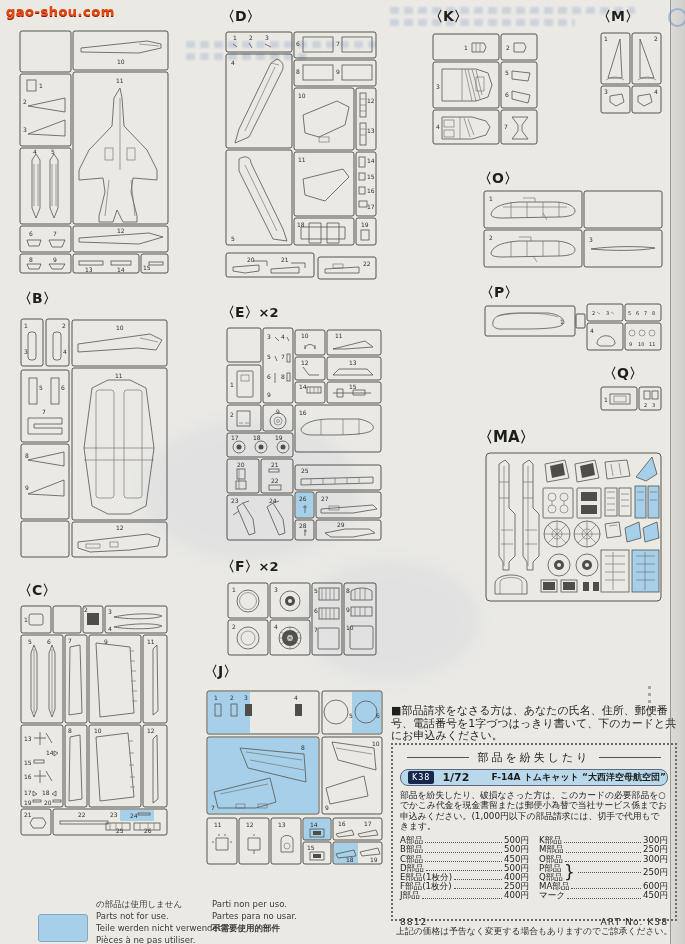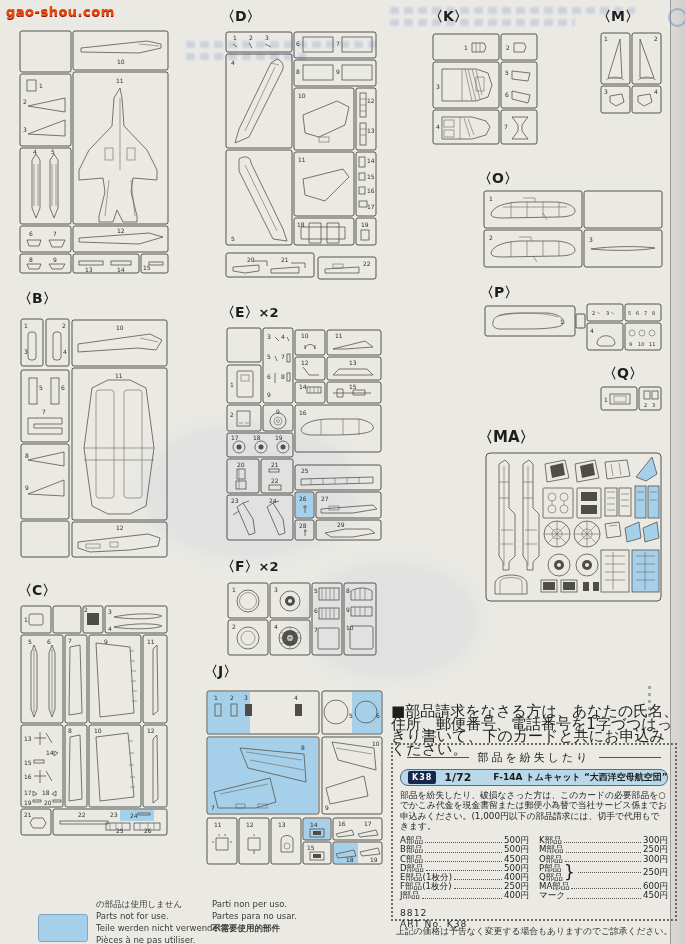--- a/index.html
+++ b/index.html
@@ -36,44 +36,44 @@
   .pn{font-family:"DejaVu Sans",sans-serif;font-size:6px;fill:#2f2f2b;}
   .pns{font-family:"DejaVu Sans",sans-serif;font-size:5px;fill:#2f2f2b;}
   
   .legend{position:absolute;left:0;top:894px;width:340px;font-size:8.5px;color:#3a3a36;}
   .lg-swatch{position:absolute;left:38px;top:20px;width:48px;height:26px;background:#a6d0ea;
              border:1px solid #7fa8c6;border-radius:3px;}
   .lg-col1{position:absolute;left:96px;top:4px;line-height:12px;}
   .lg-col2{position:absolute;left:212px;top:4px;line-height:12px;}
   .lg-bold{font-weight:bold;}
   
-  .intro{position:absolute;left:391px;top:705px;width:289px;font-size:15px;line-height:12.5px;color:#1e1e1b;}
+  .intro{position:absolute;left:391px;top:705px;width:289px;font-size:11px;line-height:12.5px;color:#1e1e1b;}
   .card{position:absolute;left:391px;top:743px;width:286px;height:178px;border:2px dotted #6b6a63;
         box-sizing:border-box;padding:3px 7px 2px 7px;}
   .card-title-row{display:flex;align-items:center;justify-content:center;gap:8px;margin-top:2px;}
   .rule{flex:0 0 62px;border-top:1.2px solid #55544e;}
   .card-title{font-size:11px;letter-spacing:3px;color:#22221f;}
   .badge{margin-top:4px;height:15px;border:1px solid #5a6a80;border-radius:8px;background:#b9d9eb;
          display:flex;align-items:center;padding:0 7px;gap:8px;}
-  .badge-code{background:#17264d;color:#fff;font-weight:bold;font-size:8px;border-radius:2px;
+  .badge-code{background:#17264d;color:#fff;font-weight:normal;font-size:8px;border-radius:2px;
               padding:2px 4px;letter-spacing:1px;}
   .badge-scale{font-size:11px;color:#1c1c1a;font-weight:bold;}
   .badge-name{font-size:9px;font-weight:bold;color:#1c1c1a;margin-left:14px;white-space:nowrap;}
   .cbody{margin-top:4px;font-size:8.8px;line-height:10.3px;color:#222220;}
   .prices{display:flex;margin-top:5px;gap:10px;}
   .pcol{flex:1;}
   .prow{display:flex;align-items:flex-end;font-size:8.6px;line-height:9.2px;color:#222220;}
   .pname{white-space:nowrap;}
   .lead{flex:1;border-bottom:1.4px dotted #55544e;margin:0 2px 2px 2px;}
   .pval{white-space:nowrap;}
   .brace-row{display:flex;align-items:center;font-size:8.6px;line-height:9.2px;color:#222220;}
   .brace-names{display:flex;flex-direction:column;justify-content:flex-end;}
   .brace{font-size:17px;font-weight:normal;margin:0 1px;color:#222220;}
-  .cfoot{display:flex;justify-content:flex-start;margin-top:6px;font-size:9.2px;
-         letter-spacing:1px;color:#2a2a27;flex-direction:column;}
+  .cfoot{display:flex;justify-content:space-between;margin-top:15px;font-size:9.2px;
+         letter-spacing:1px;color:#2a2a27;}
   .note{position:absolute;left:396px;top:926px;width:284px;font-size:8.8px;color:#33332f;}
 </style>
 </head>
 <body>
 <div id="page">
 
 <div class="edge-r"></div>
 <div class="regmark"></div>
 <div class="bluemark"></div>
 <div class="ghost" style="left:390px;top:2px;width:245px;">

